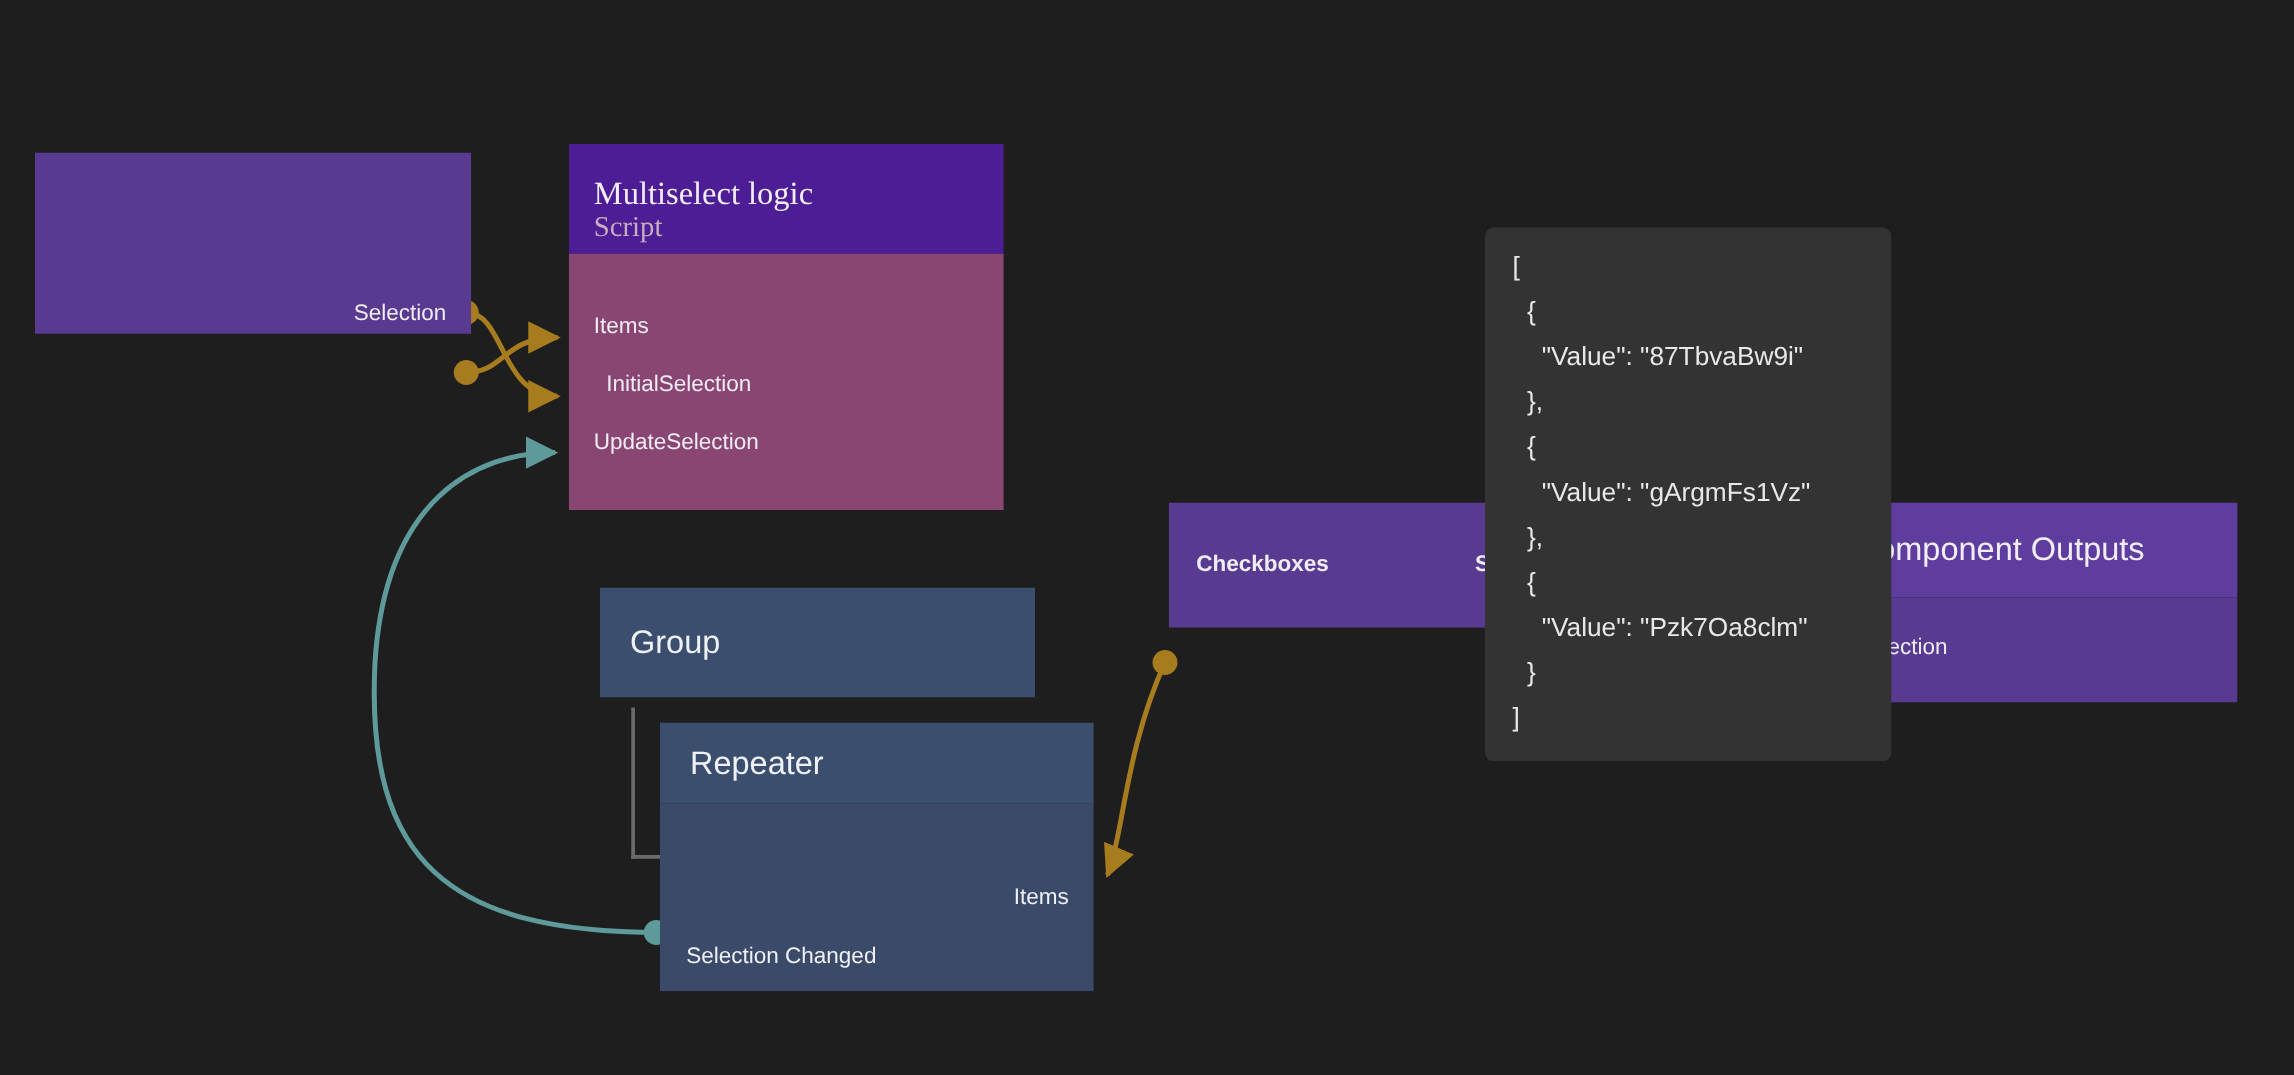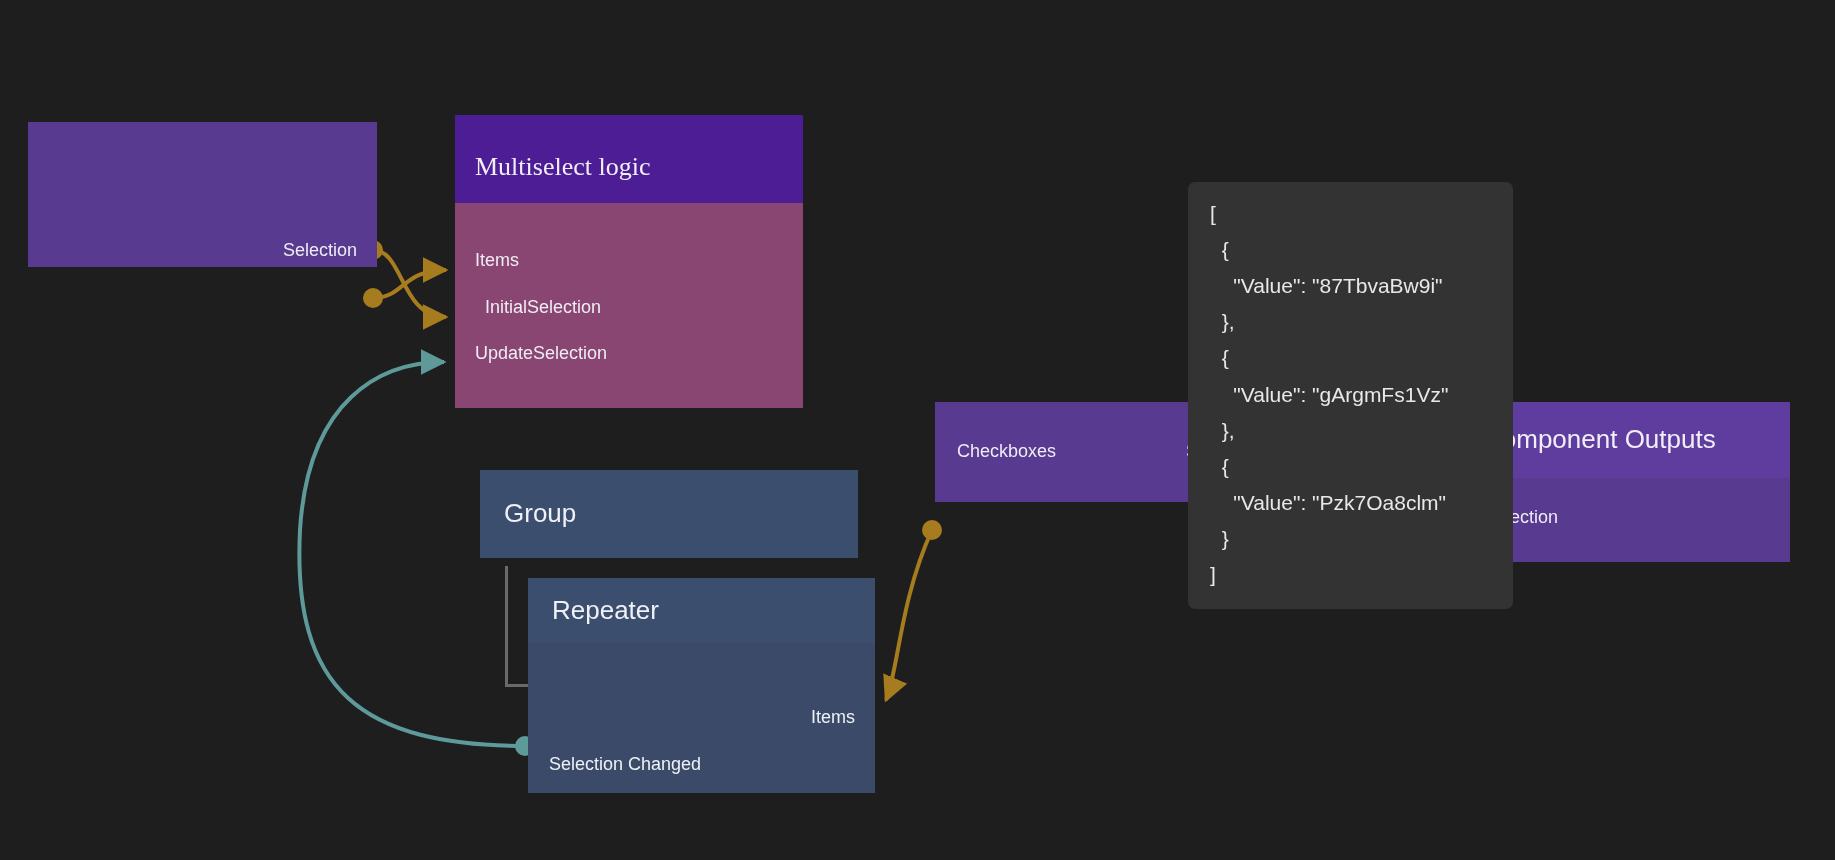--- a/index.html
+++ b/index.html
@@ -145,48 +145,49 @@
   <div class="node n-purple" style="left:28px; top:122px; width:349px; height:221px;">
     <div class="node-body" style="height:145px;">
       <div class="port-label port-out" style="top:119px;">Selection</div>
 
     </div>
   </div>
 
   <div class="node n-pink" style="left:455px; top:115px; width:348px; height:293px;">
     <div class="node-header" style="height:88px; padding:16px 0 0 20px;">
       <div class="node-title">Multiselect logic</div>
+      <div class="node-subtitle">Script</div>
     </div>
     <div class="node-body" style="height:205px;">
       <div class="port-label port-in" style="top:48px;">Items</div>
       <div class="port-label port-in" style="top:95px;margin-left:10px;">InitialSelection</div>
       <div class="port-label port-in" style="top:141px;">UpdateSelection</div>
     </div>
   </div>
 
-  <div class="node n-blue" style="left:480px; top:470px; width:378px; height:88px;">
+  <div class="node n-blue" style="left:480px; top:470px; width:348px; height:88px;">
     <div class="node-header" style="height:88px; padding:0 0 0 24px;">
       <div class="node-title">Group</div>
     </div>
   </div>
 
   <div class="group-bracket" style="left:505px; top:566px; width:22px; height:118px;"></div>
 
   <div class="node n-blue" style="left:528px; top:578px; width:347px; height:215px;">
     <div class="node-header" style="height:65px; padding:0 0 0 24px;">
       <div class="node-title">Repeater</div>
     </div>
     <div class="node-body" style="height:150px;">
       <div class="port-label port-out" style="top:65px;">Items</div>
       <div class="port-label port-in" style="top:112px; left:21px;">Selection Changed</div>
     </div>
   </div>
 
   <div class="node n-purple" style="left:935px; top:402px; width:345px; height:176px;">
-    <div class="node-body" style="height:100px;">
+    <div class="node-body" style="height:100px;font-weight:bold;">
       <div class="port-label port-in" style="top:40px; left:22px;">Checkboxes</div>
       <div class="port-label port-out" style="top:40px;">Selection</div>
     </div>
   </div>
 
   <div class="node n-purple" style="left:1473px; top:402px; width:317px; height:160px;">
     <div class="node-header" style="height:76px; padding:0 0 0 10px;">
       <div class="node-title">Component Outputs</div>
     </div>
     <div class="node-body" style="height:84px;">

